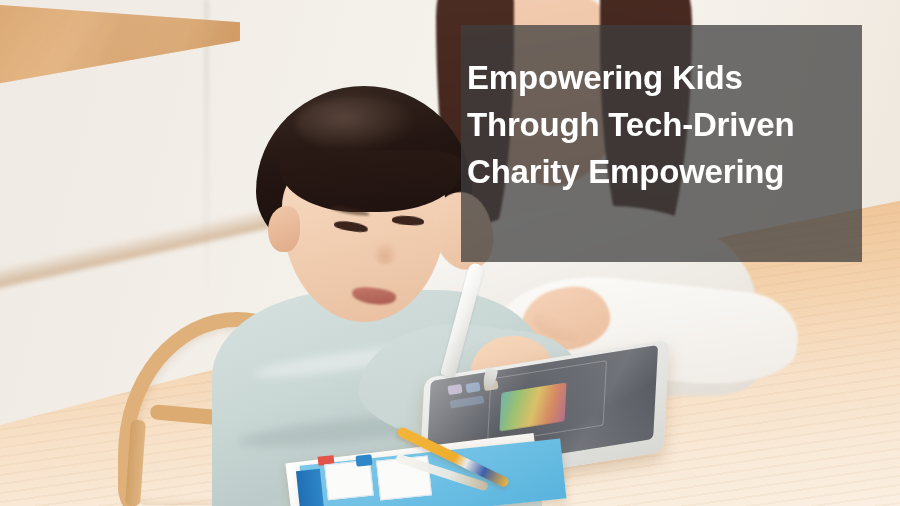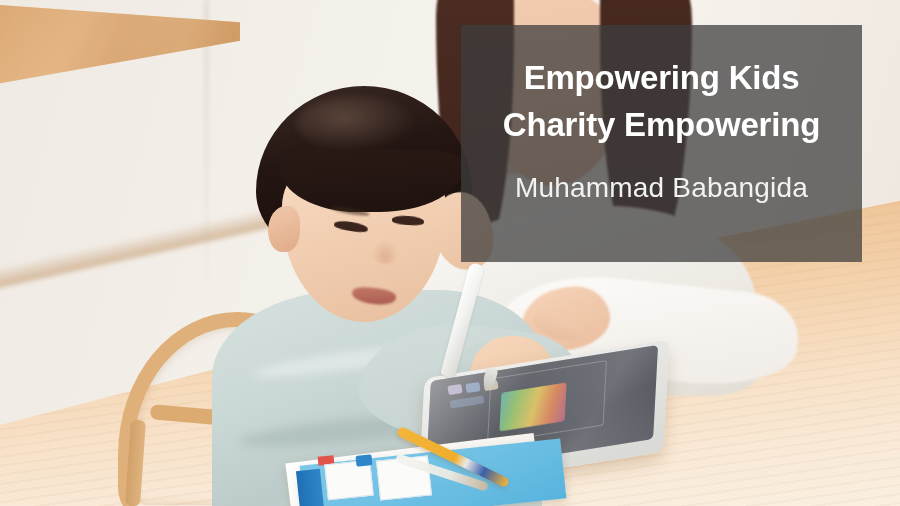--- a/index.html
+++ b/index.html
@@ -495,21 +495,21 @@
     align-items: center;
     justify-content: flex-start;
     box-sizing: border-box;
     padding-top: 30px;
   }
   .overlay-title {
     color: #ffffff;
     font-size: 33px;
     line-height: 1.42;
     font-weight: bold;
-    text-align: center;
+    text-align: left;
     letter-spacing: -0.2px;
     margin: 0;
     width: 100%;
     padding: 0 6px;
     box-sizing: border-box;
   }
   .overlay-title .tline { display: block; }
   .overlay-author {
     color: #f2f2f2;
     font-size: 28px;
@@ -591,18 +591,18 @@
     <div class="book-badge"></div>
     <div class="brush"></div>
     <div class="pencil"></div>
 
     <div class="photo-soft"></div>
   </div>
 
   <div class="overlay">
     <h1 class="overlay-title">
       <span class="tline">Empowering Kids</span>
+      <span class="tline">Through Tech-Driven</span>
       <span class="tline">Charity Empowering</span>
     </h1>
-    <div class="overlay-author">Muhammad Babangida</div>
   </div>
 
 </div>
 
 </body></html>

